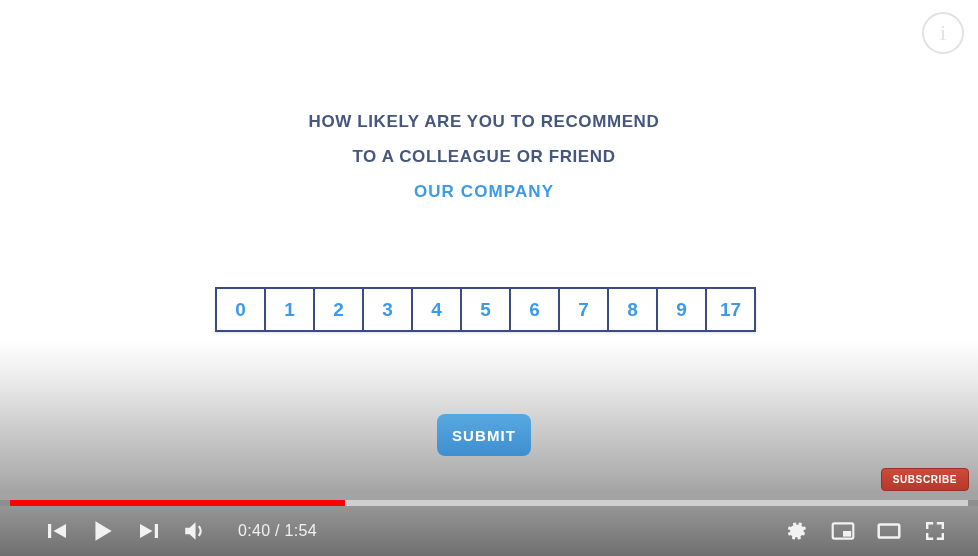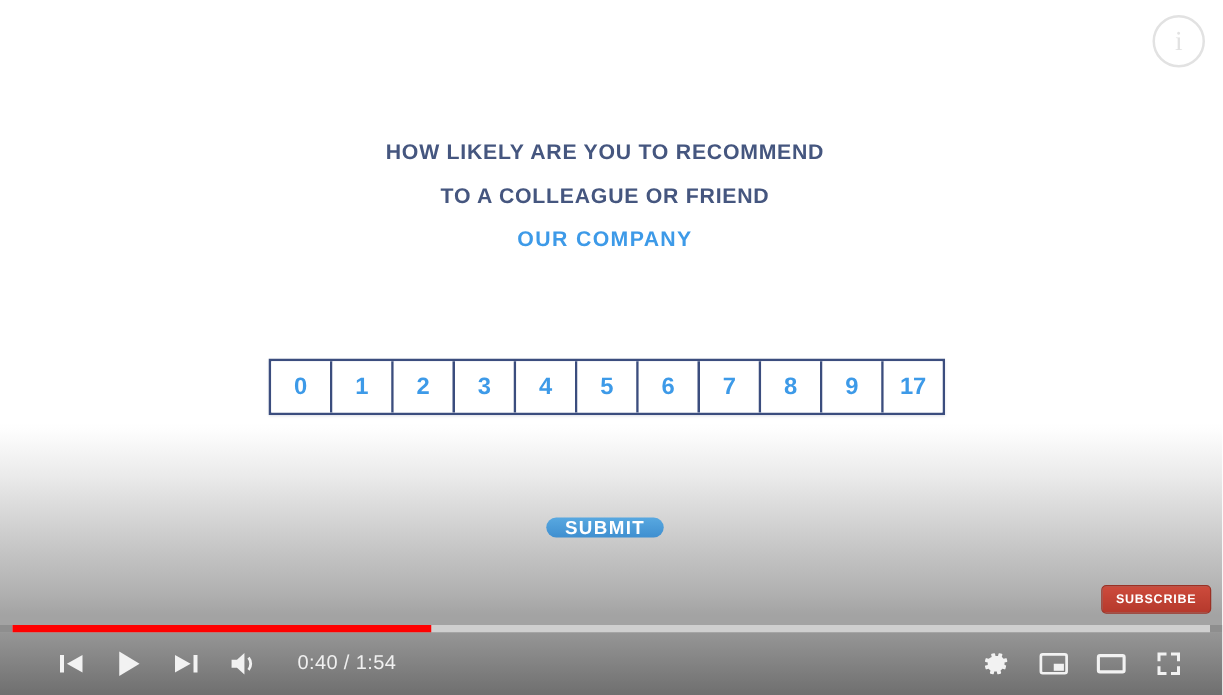--- a/index.html
+++ b/index.html
@@ -80,21 +80,21 @@
     cursor: pointer;
   }
   .nps-box:last-child { border-right: none; }
 
   
   #submit-button {
     position: absolute;
     left: 437px;
     top: 414px;
     width: 94px;
-    height: 16px;
+    height: 42px;
     border-radius: 8px;
     background: linear-gradient(to bottom, #58a8e0, #3f8fd0);
     color: #ffffff;
     font-size: 15px;
     font-weight: bold;
     letter-spacing: 1.1px;
     display: flex;
     align-items: center;
     justify-content: center;
     border: none;

